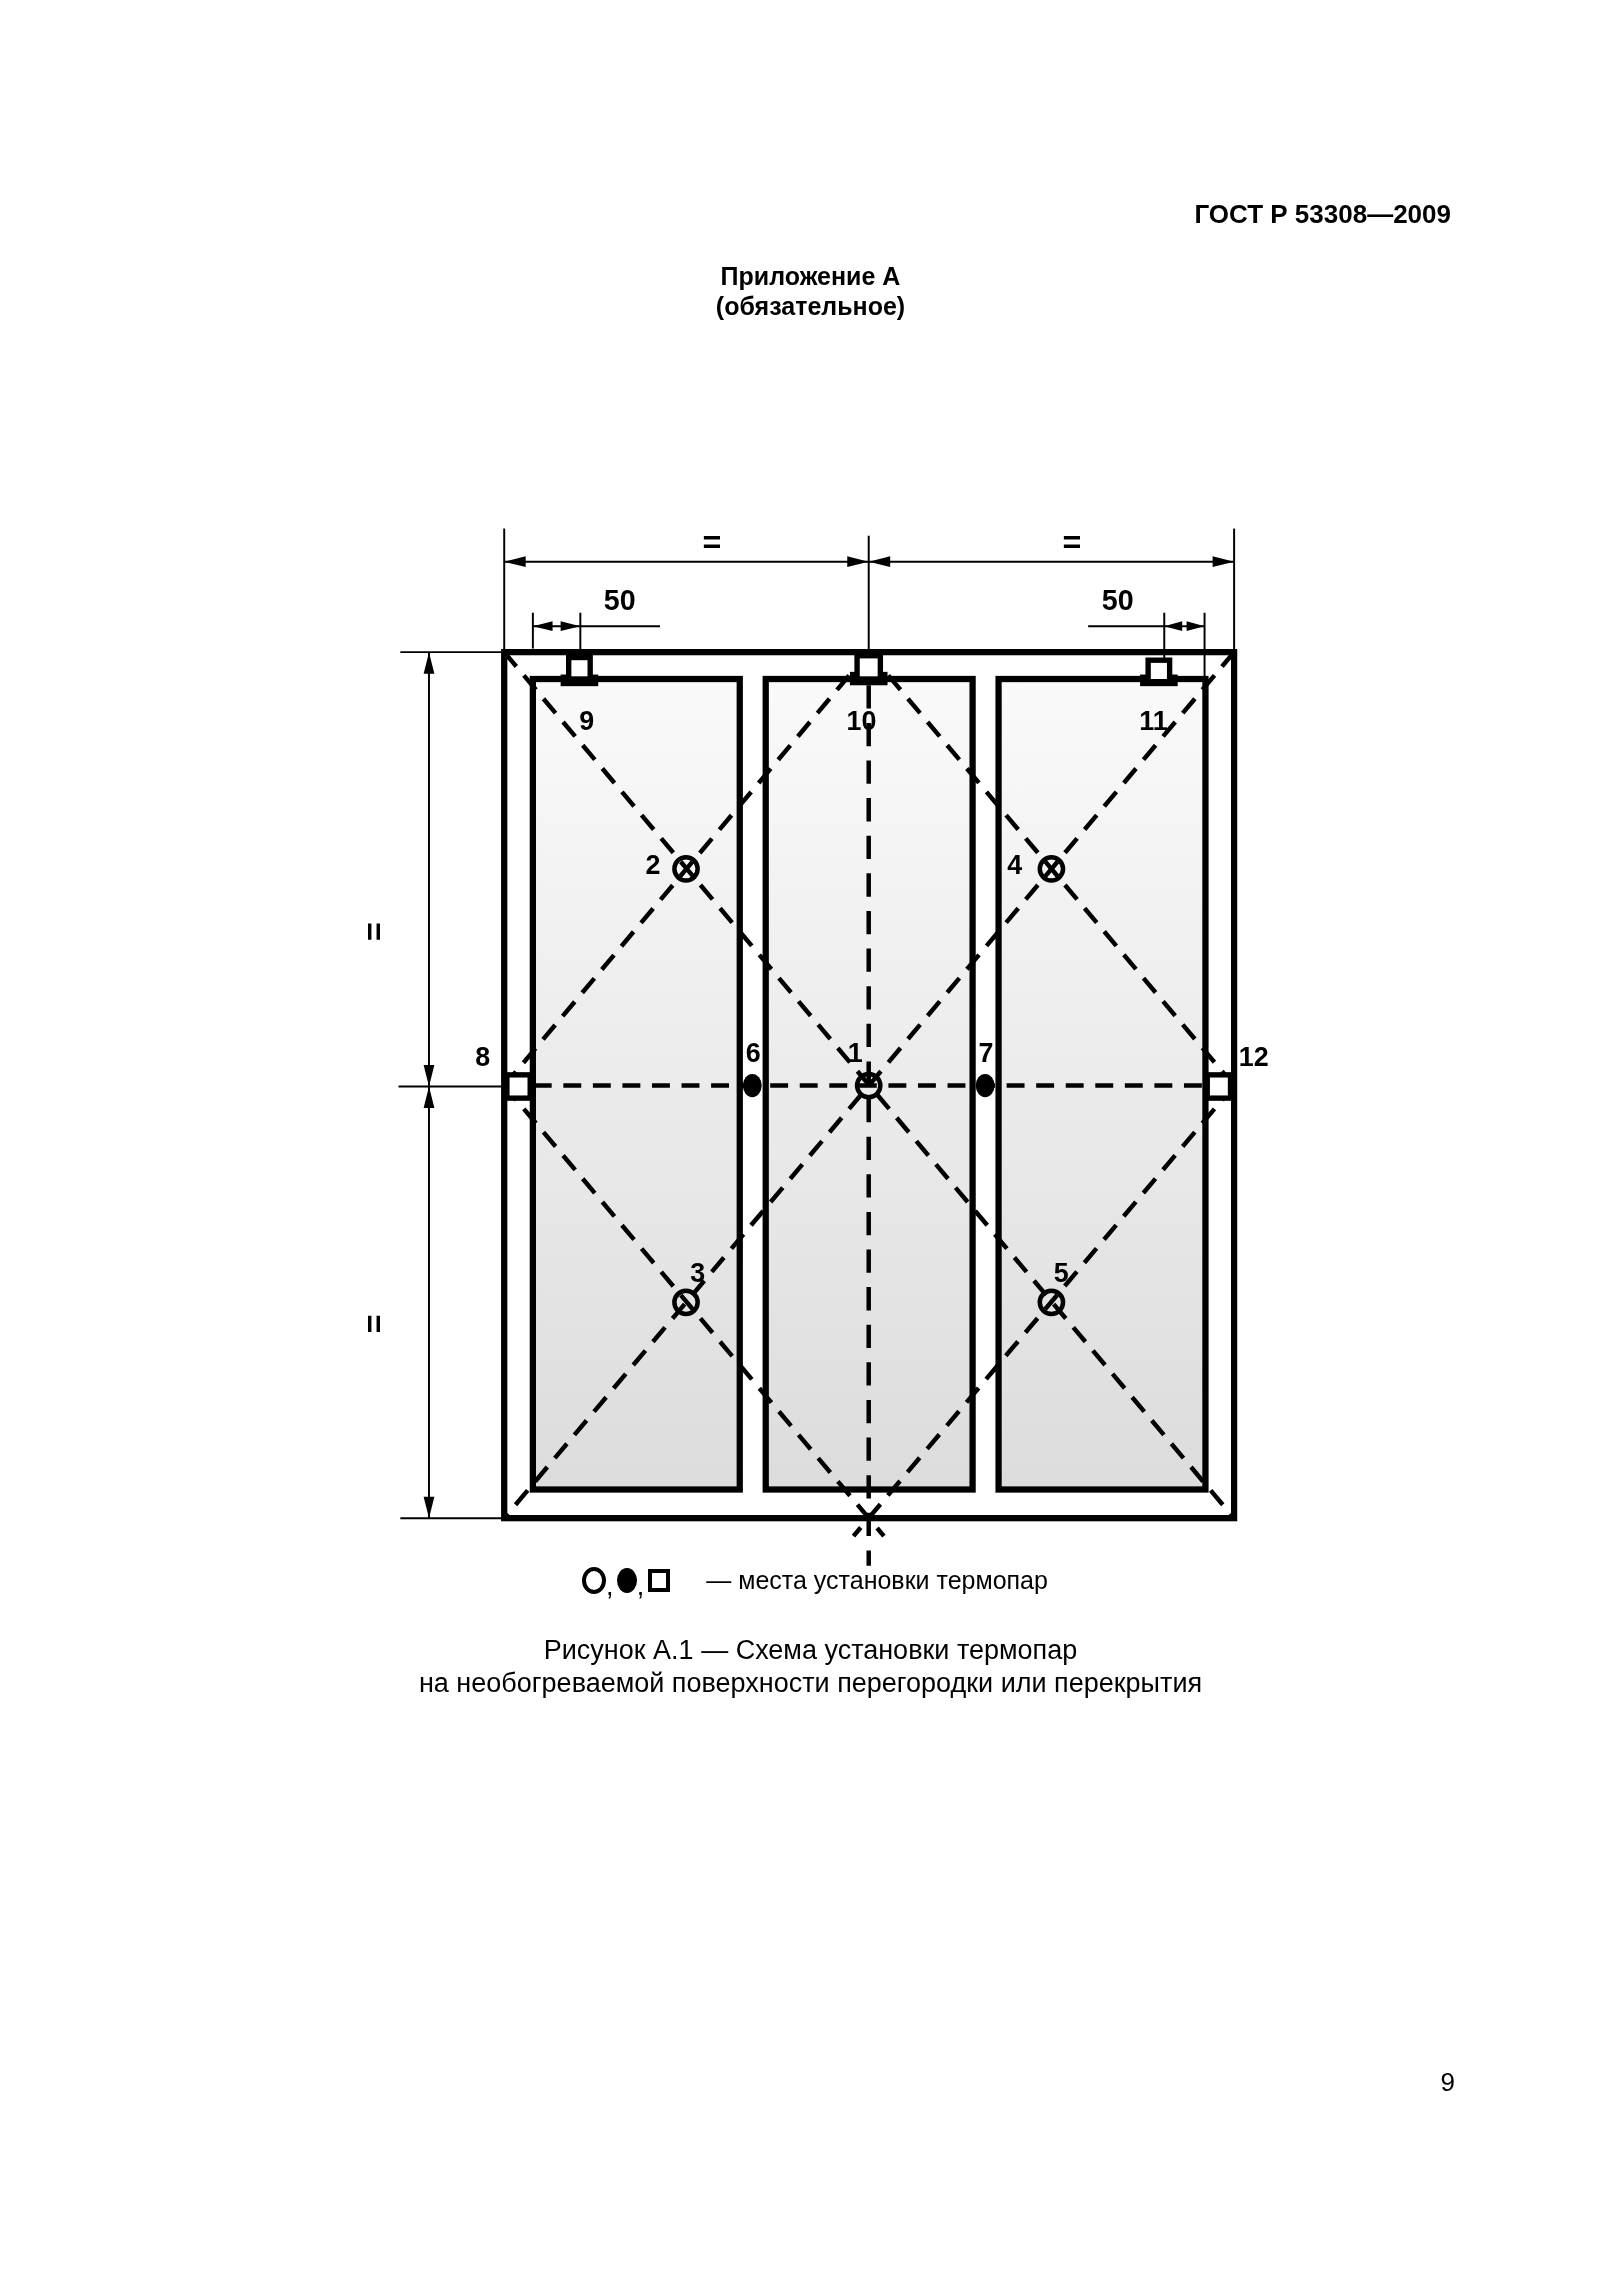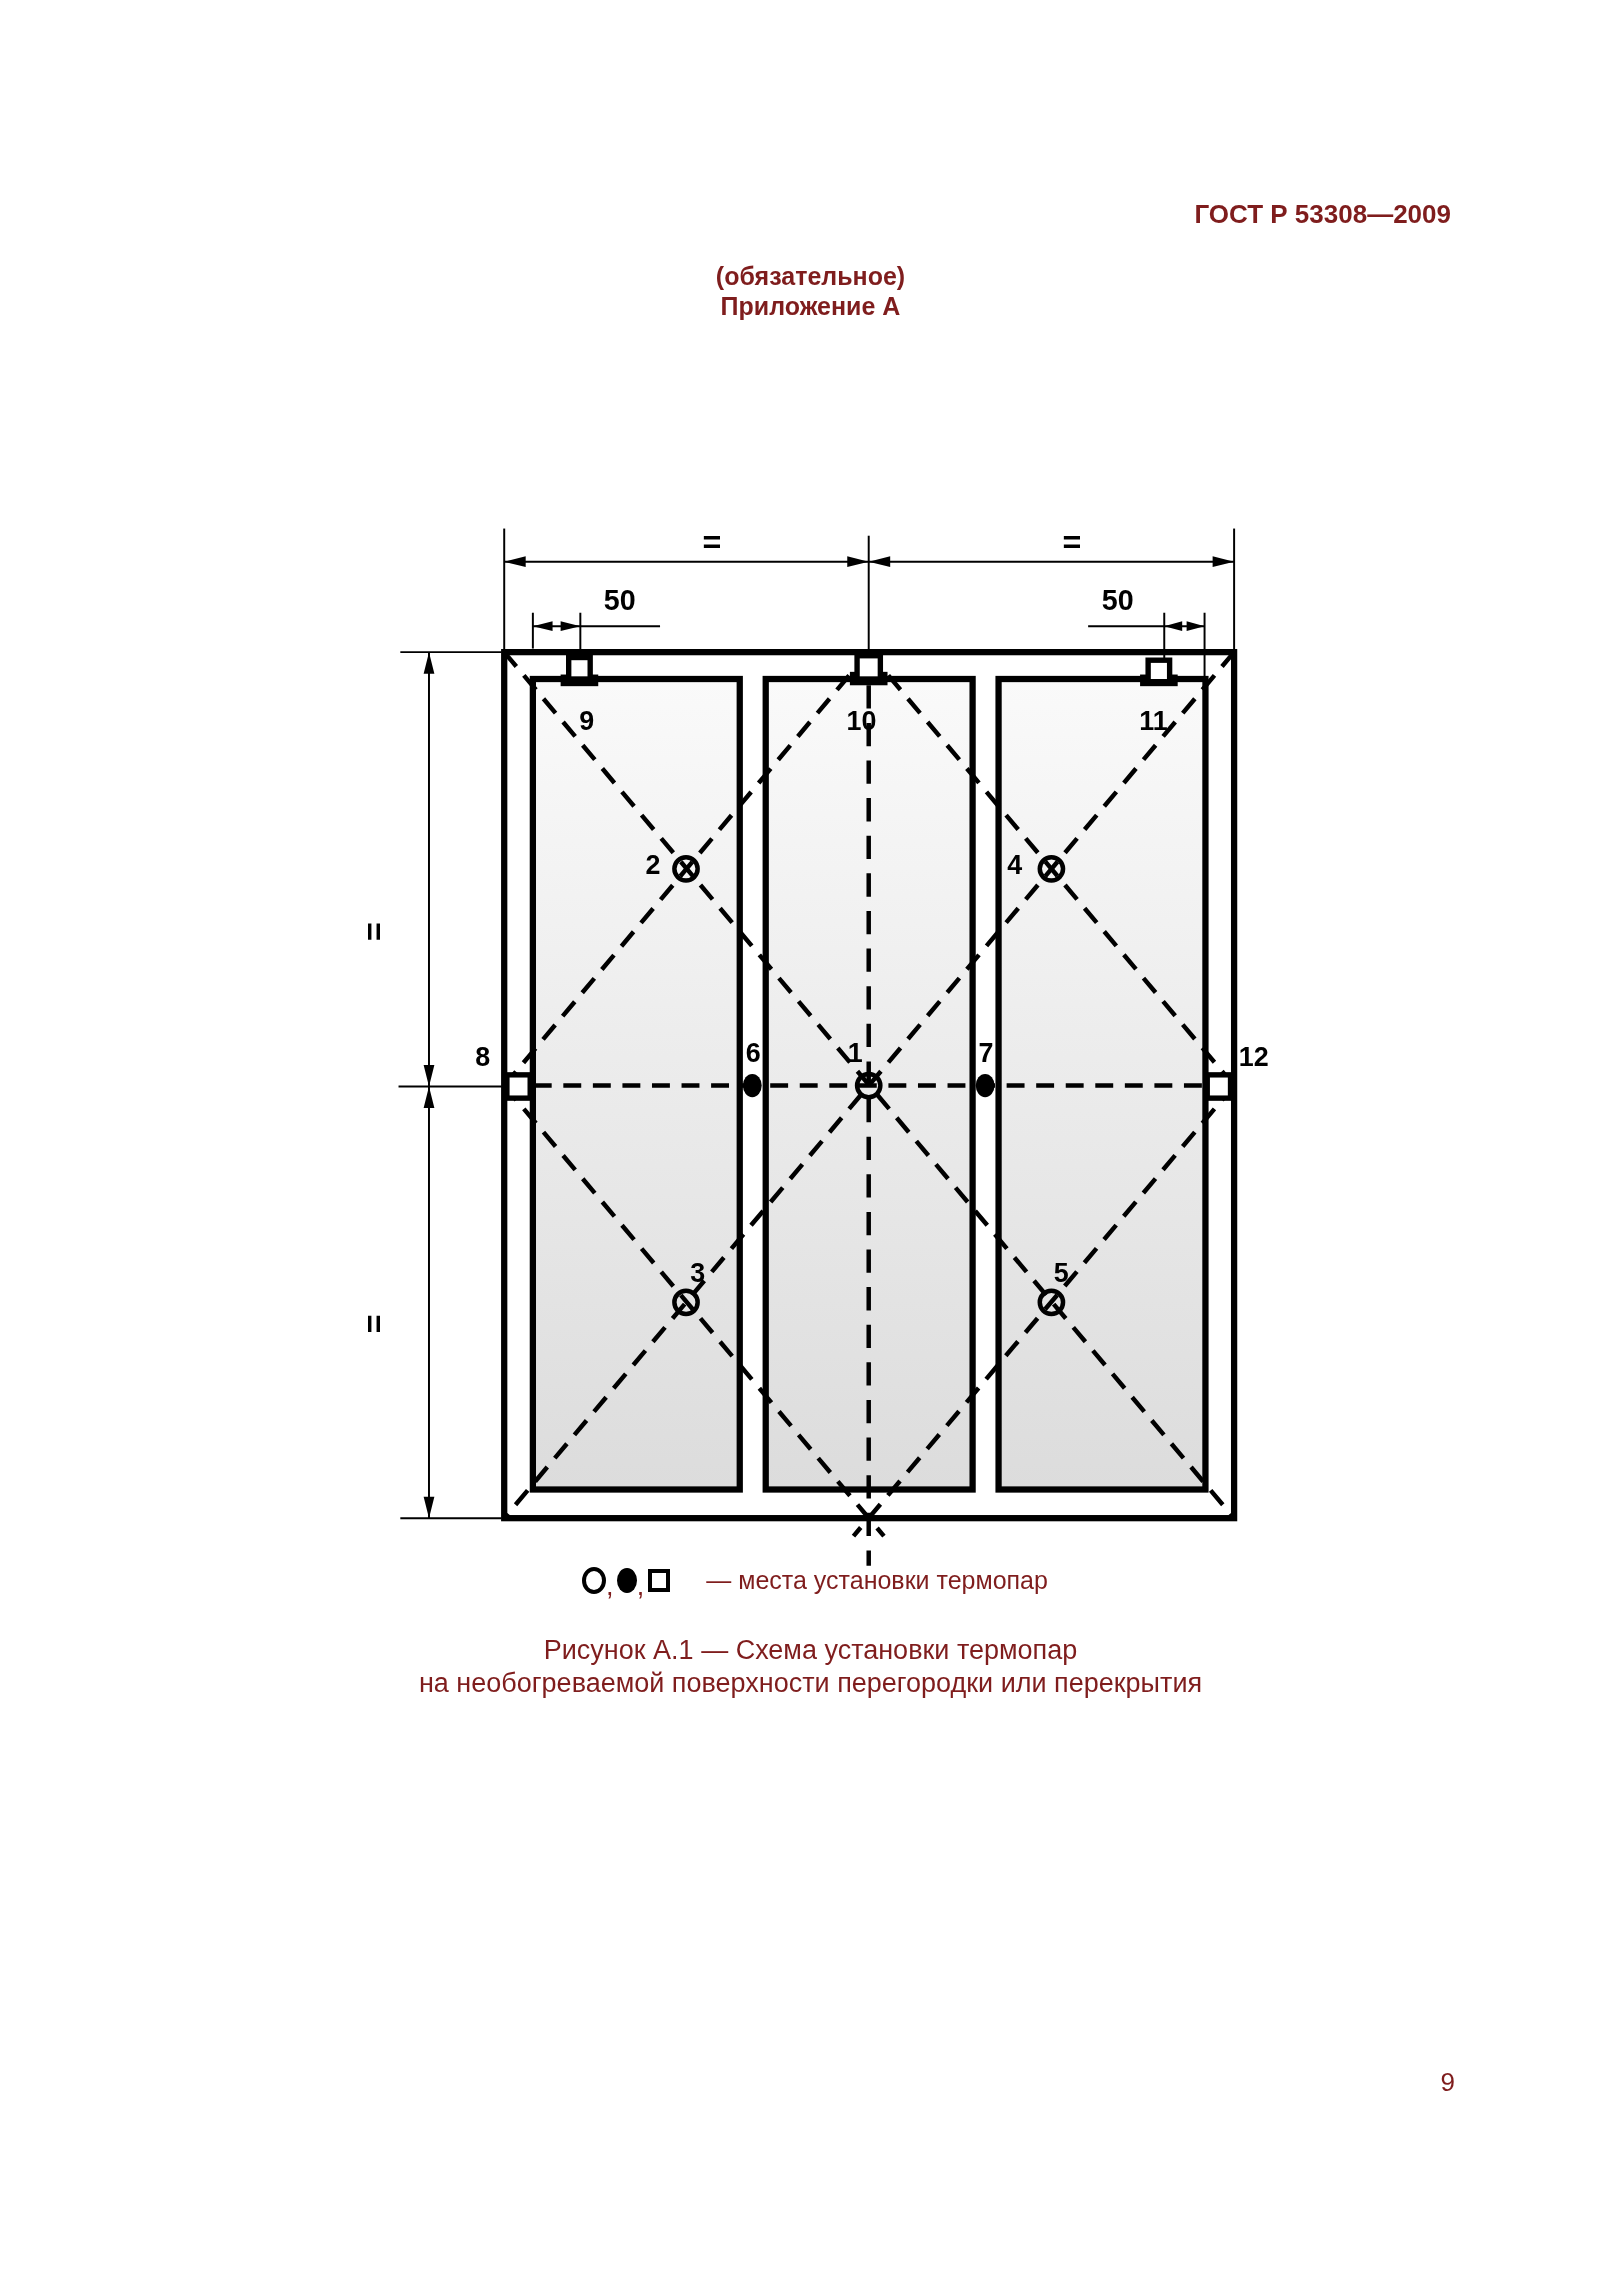--- a/index.html
+++ b/index.html
@@ -1,21 +1,21 @@
 <!DOCTYPE html>
 <html style="font-size:14.3px"><head>
 <meta charset="utf-8">
 <style>
   html,body{margin:0;padding:0;background:#888;}
   .page{
     position:relative;
     width:1621px;height:2293px;
     background:#ffffff;
     font-family:"Liberation Sans", sans-serif;
-    color:#7f1d1d;
+    color:#000000;
     overflow:hidden;
   }
   .hdr{
     position:absolute;top:199px;right:170px;
     font-size:26px;font-weight:bold;white-space:nowrap;
   }
   .appendix{
     position:absolute;top:262px;left:0;width:100%;
     text-align:center;font-size:25px;font-weight:bold;line-height:29.6px;
   }
@@ -59,22 +59,22 @@
   .eq-label{font-family:"Liberation Sans",sans-serif;font-size:36px;font-weight:bold;fill:#000;text-anchor:middle;}
 </style>
 </head>
 <body>
 
 <div class="page">
 
   <div class="hdr">ГОСТ Р 53308—2009</div>
 
   <div class="appendix">
+    <div>Приложение А</div>
     <div>(обязательное)</div>
-    <div>Приложение А</div>
   </div>
 
 
   <svg class="diagram-svg" width="1621" height="2293" viewBox="0 0 1810 2560" xmlns="http://www.w3.org/2000/svg">
     <defs>
       <linearGradient id="panelGrad" x1="0" y1="0" x2="0" y2="1">
         <stop offset="0" stop-color="#fafafa"></stop>
         <stop offset="1" stop-color="#dcdcdc"></stop>
       </linearGradient>
     </defs>

